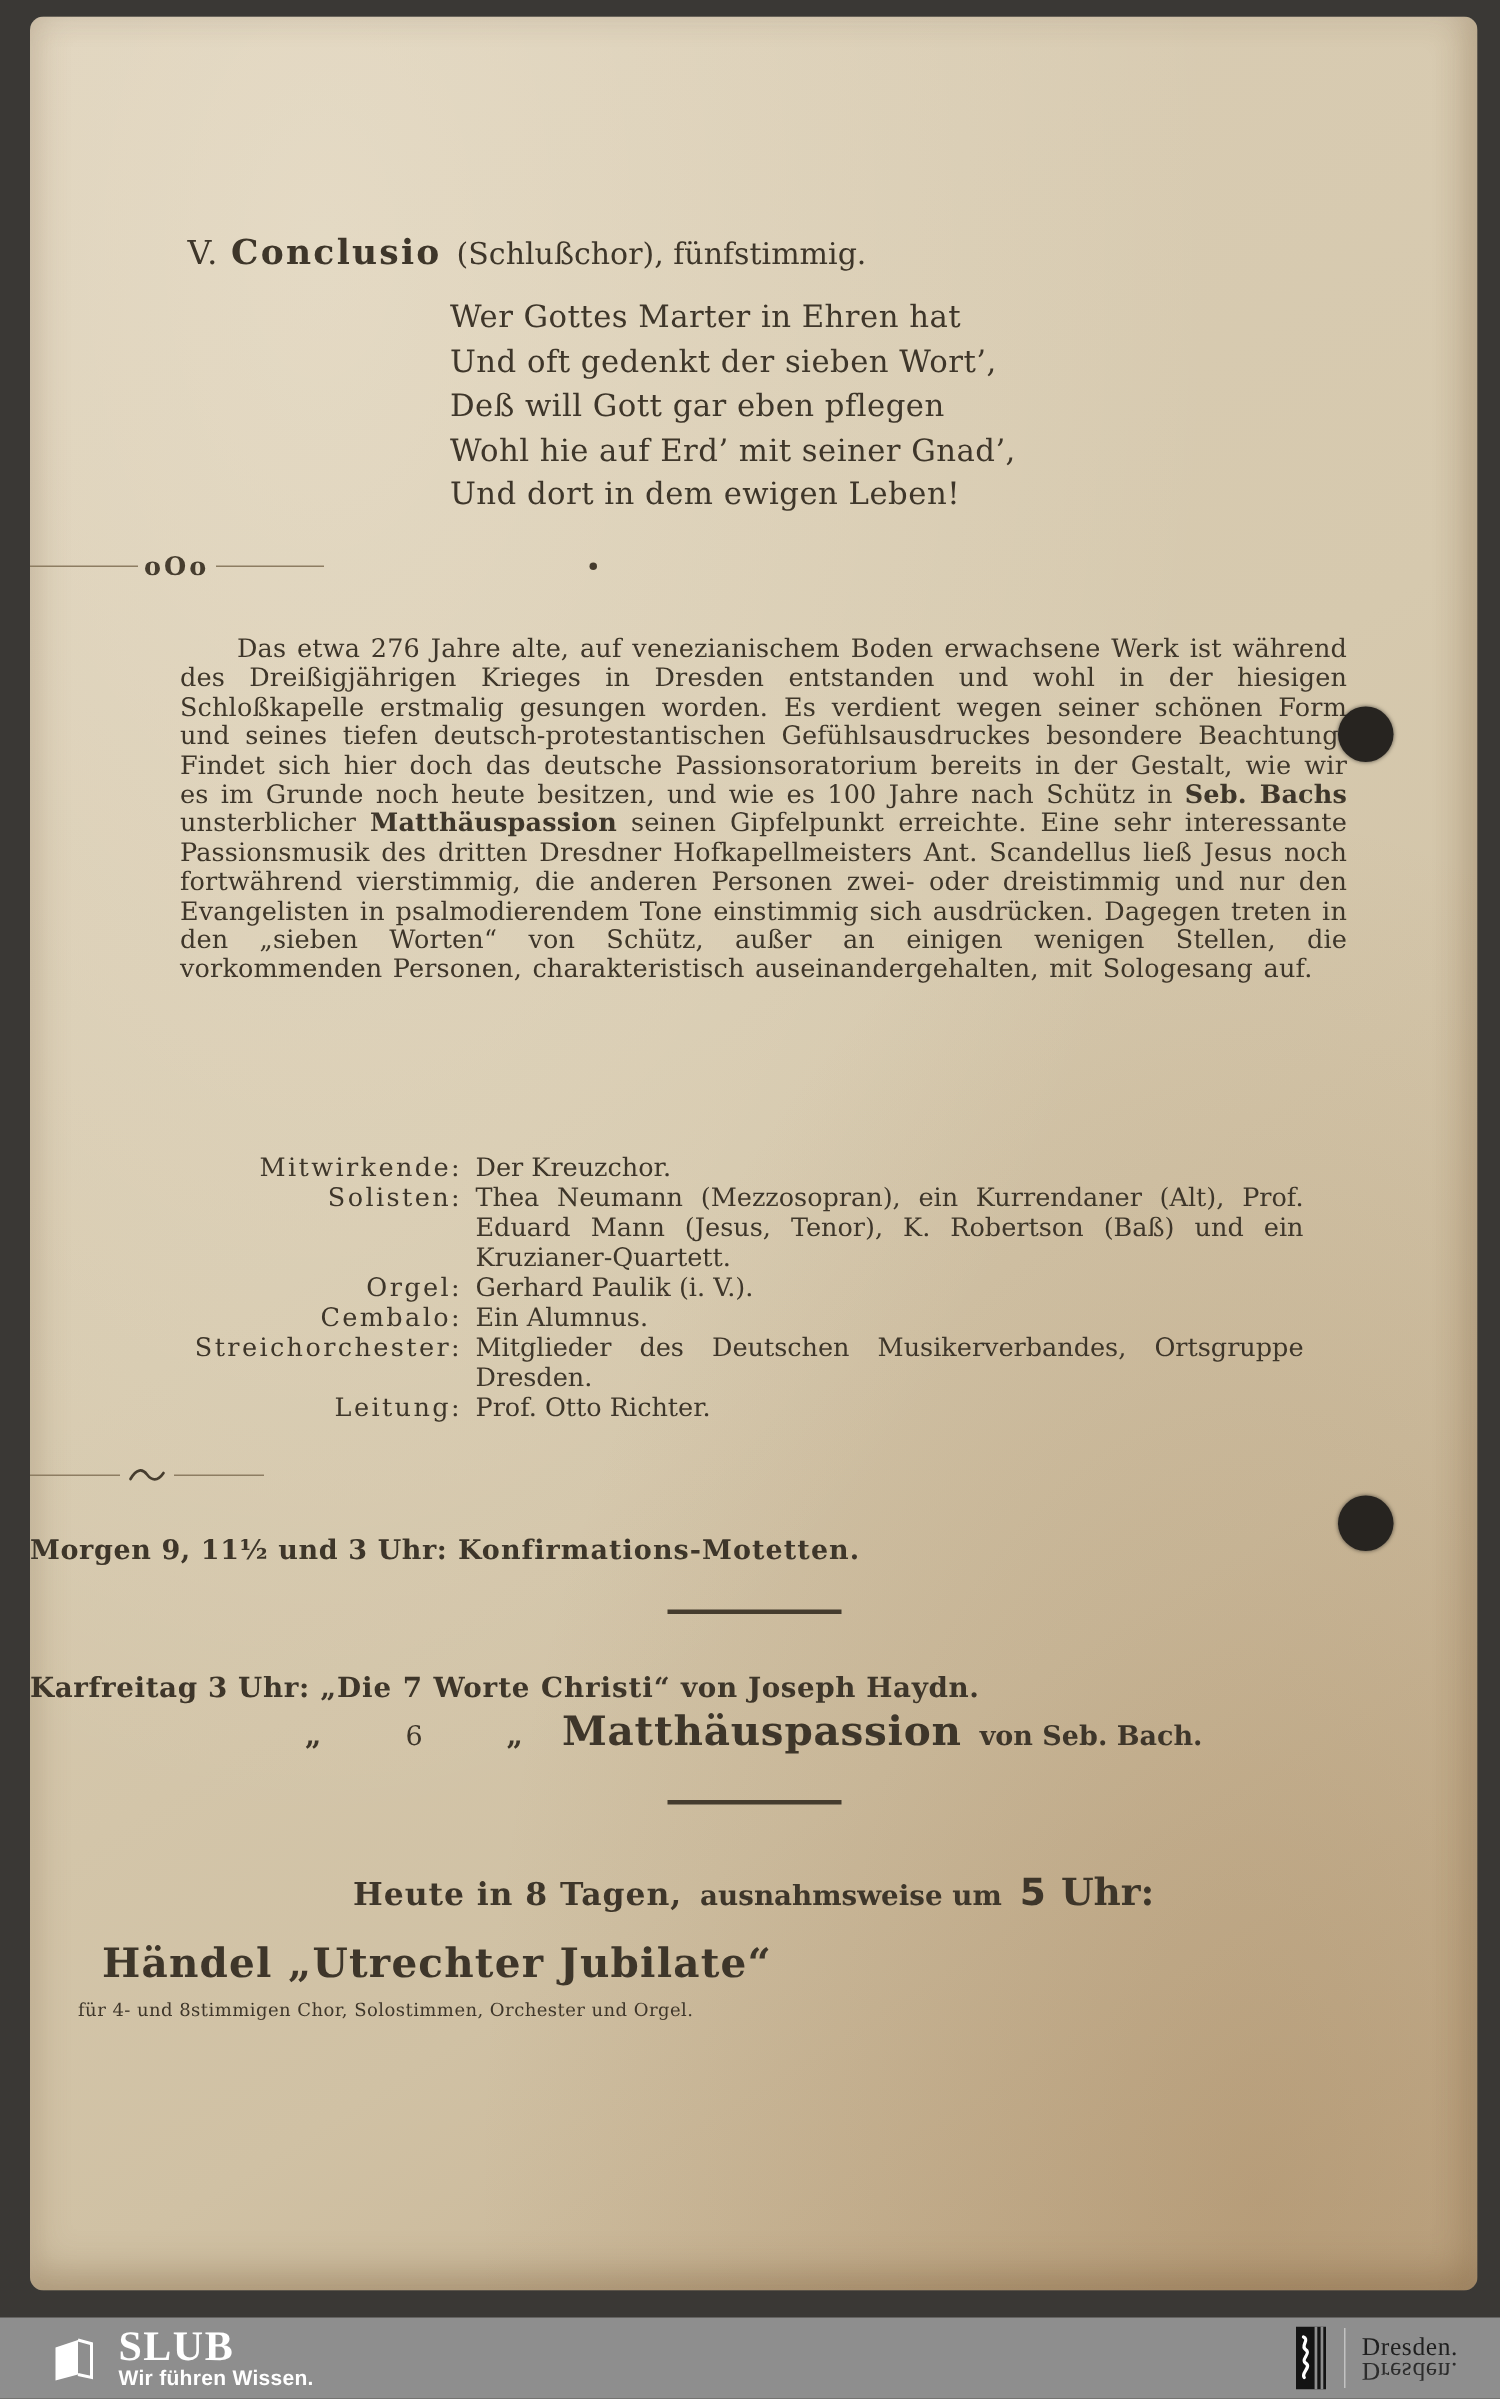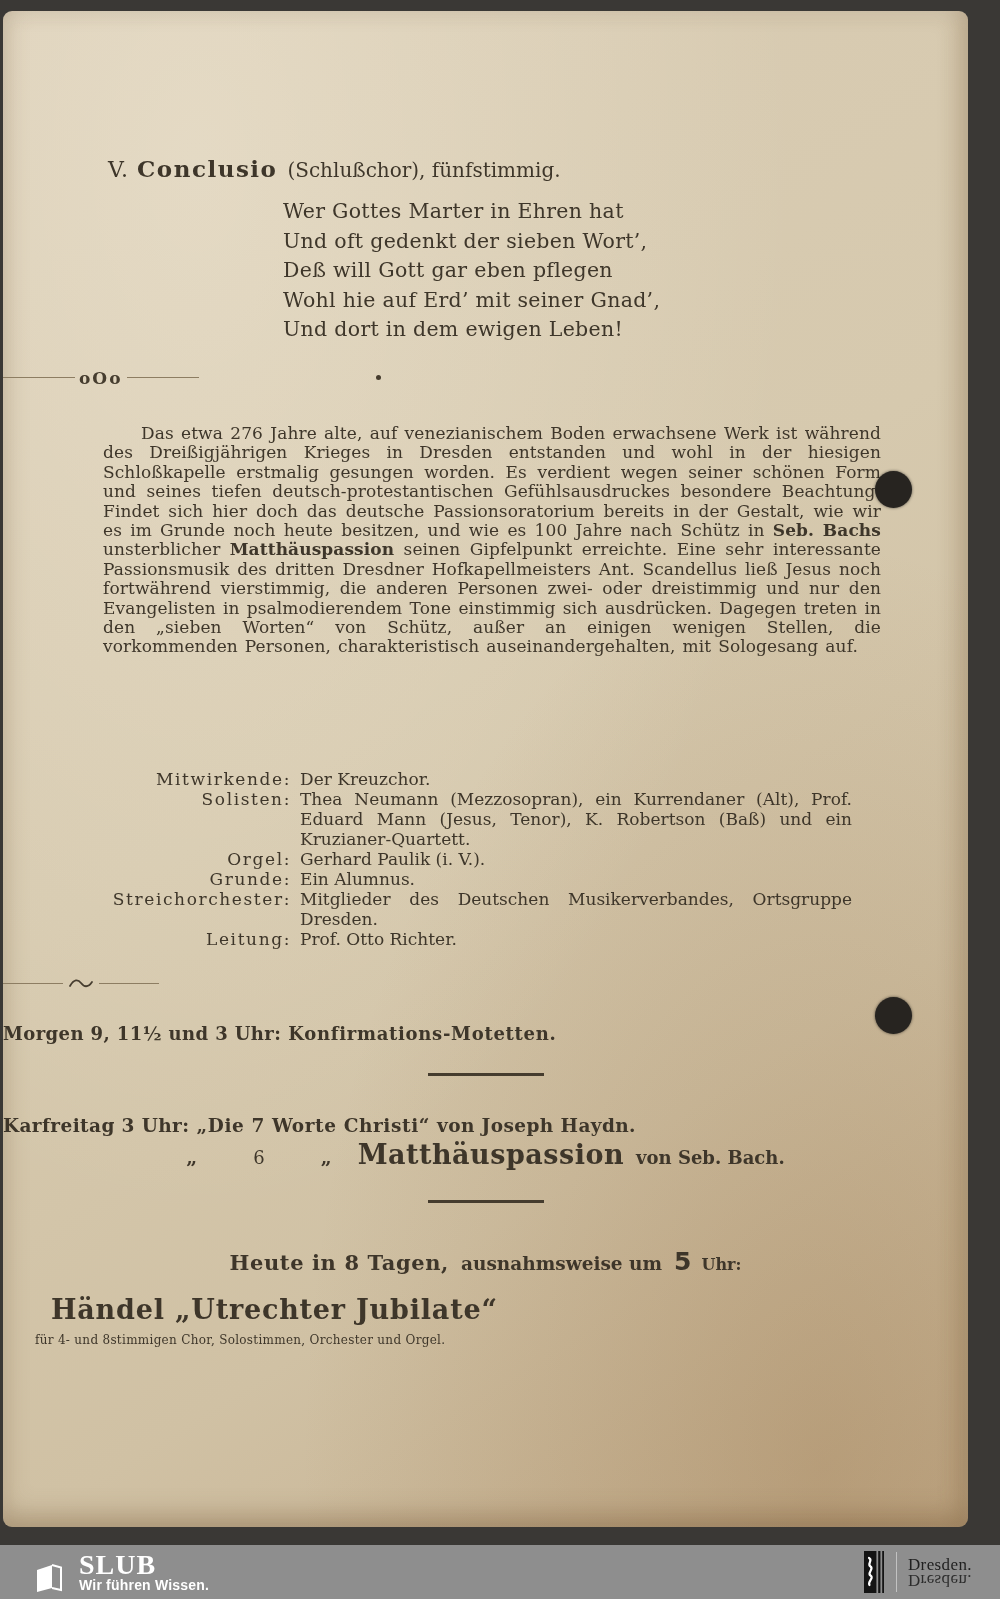--- a/index.html
+++ b/index.html
@@ -10,21 +10,21 @@
     position: relative;
     width: 1000px;
     height: 1599px;
     background: #3a3835;
     overflow: hidden;
   }
 
   
   .paper {
     position: absolute;
-    left: 3px; top: 11px;
+    left: 20px; top: 11px;
     width: 965px; height: 1516px;
     border-radius: 9px;
     background:
       radial-gradient(ellipse at 20% 10%, rgba(255,250,236,0.30), rgba(255,250,236,0) 55%),
       radial-gradient(ellipse at 85% 96%, rgba(140,100,55,0.28), rgba(140,100,55,0) 45%),
       linear-gradient(148deg, #dacdb5 0%, #d6c9ae 45%, #d0c1a4 72%, #c4ae8d 100%);
     box-shadow:
       inset 0 -12px 26px rgba(110,80,45,0.30),
       inset -10px 0 22px rgba(110,80,45,0.16),
       inset 0 5px 12px rgba(255,255,255,0.14);
@@ -96,39 +96,39 @@
   .matthaeus-row { top: 1128px; width: 100%; }
   .matthaeus-row .ditto { font-size: 19px; font-weight: 700; }
   .matthaeus-row .hour  { font-size: 18px; margin: 0 56px; }
   .matthaeus-row .big-title { font-size: 27px; font-weight: 700; letter-spacing: 0.5px; margin-left: 26px; }
   .matthaeus-row .by { font-size: 18px; font-weight: 700; margin-left: 12px; }
 
   .heute { top: 1236px; width: 100%; }
   .heute .lead { font-size: 21px; font-weight: 700; letter-spacing: 0.6px; text-align: right; }
   .heute .mid  { font-size: 18.5px; font-weight: 700; margin-left: 12px; }
   .heute .hour { font-family: "DejaVu Sans", sans-serif; font-size: 25px; font-weight: 700; margin-left: 12px; }
-  .heute .tail { font-size: 16px; font-weight: 700; margin-left: 10px; text-align: right; }
+  .heute .tail { font-size: 25px; font-weight: 700; margin-left: 10px; text-align: right; }
 
   .haendel { top: 1283px; font-size: 27px; font-weight: 700; letter-spacing: 0.8px; padding-left: 48px; }
   .haendel-sub { top: 1322px; font-size: 12px; letter-spacing: 0.3px; margin-left: 32px; }
 
   
   .hole { width: 37px; height: 37px; border-radius: 50%; background: #272420; box-shadow: 0 0 3px rgba(0,0,0,0.6); }
   .hole-1 { left: 872px; top: 460px; }
   .hole-2 { left: 872px; top: 986px; }
 
   
   .slub-bar {
     position: absolute; left: 0; top: 1545px;
     width: 1000px; height: 54px;
     background: #8e8e8e;
     display: flex; justify-content: space-between; align-items: center;
     padding: 0 28px 0 30px;
   }
-  .slub-left { display: flex; align-items: flex-end; }
+  .slub-left { display: flex; align-items: center; }
   .slub-left svg { display: block; }
   .slub-textcol { margin-left: 13px; color: #ffffff; }
   .slub-name {
     font-family: "Liberation Serif", serif;
     font-size: 28px; font-weight: 700; letter-spacing: 1px; line-height: 26px; display: block;
   }
   .slub-tagline {
     font-family: "Liberation Sans", sans-serif;
     font-size: 14px; font-weight: 700; letter-spacing: 0.2px; line-height: 15px; display: block;
   }
@@ -168,21 +168,21 @@
 
     <div class="abs para"><span>Das etwa 276 Jahre alte, auf venezianischem Boden erwachsene Werk ist während des Dreißigjährigen Krieges in Dresden entstanden und wohl in der hiesigen Schloßkapelle erstmalig gesungen worden. Es verdient wegen seiner schönen Form und seines tiefen deutsch-protestantischen Gefühlsausdruckes besondere Beachtung. Findet sich hier doch das deutsche Passionsoratorium bereits in der Gestalt, wie wir es im Grunde noch heute besitzen, und wie es 100 Jahre nach Schütz in </span><b>Seb. Bachs</b><span> unsterblicher </span><b>Matthäuspassion</b><span> seinen Gipfelpunkt erreichte. Eine sehr interessante Passionsmusik des dritten Dresdner Hofkapellmeisters Ant. Scandellus ließ Jesus noch fortwährend vierstimmig, die anderen Personen zwei- oder dreistimmig und nur den Evangelisten in psalmodierendem Tone einstimmig sich ausdrücken. Dagegen treten in den „sieben Worten“ von Schütz, außer an einigen wenigen Stellen, die vorkommenden Personen, charakteristisch auseinandergehalten, mit Sologesang auf.</span></div>
 
     <div class="abs credits">
       <div class="credit-label">Mitwirkende:</div>
       <div class="credit-value">Der Kreuzchor.</div>
       <div class="credit-label">Solisten:</div>
       <div class="credit-value">Thea Neumann (Mezzosopran), ein Kurrendaner (Alt), Prof. Eduard Mann (Jesus, Tenor), K. Robertson (Baß) und ein Kruzianer-Quartett.</div>
       <div class="credit-label">Orgel:</div>
       <div class="credit-value">Gerhard Paulik (i. V.).</div>
-      <div class="credit-label">Grunde:</div>
+      <div class="credit-label">Cembalo:</div>
       <div class="credit-value">Ein Alumnus.</div>
       <div class="credit-label">Streichorchester:</div>
       <div class="credit-value">Mitglieder des Deutschen Musikerverbandes, Ortsgruppe Dresden.</div>
       <div class="credit-label">Leitung:</div>
       <div class="credit-value">Prof. Otto Richter.</div>
     </div>
 
     <div class="abs centered ornament-mid">
       <span class="rule-thin"></span><svg width="26" height="12" viewBox="0 0 26 12">
           <path d="M2 8 C6 1 10 1 13 5 C16 9 20 10 24 4" stroke="#463d2f" stroke-width="1.8" fill="none" stroke-linecap="round"></path>

